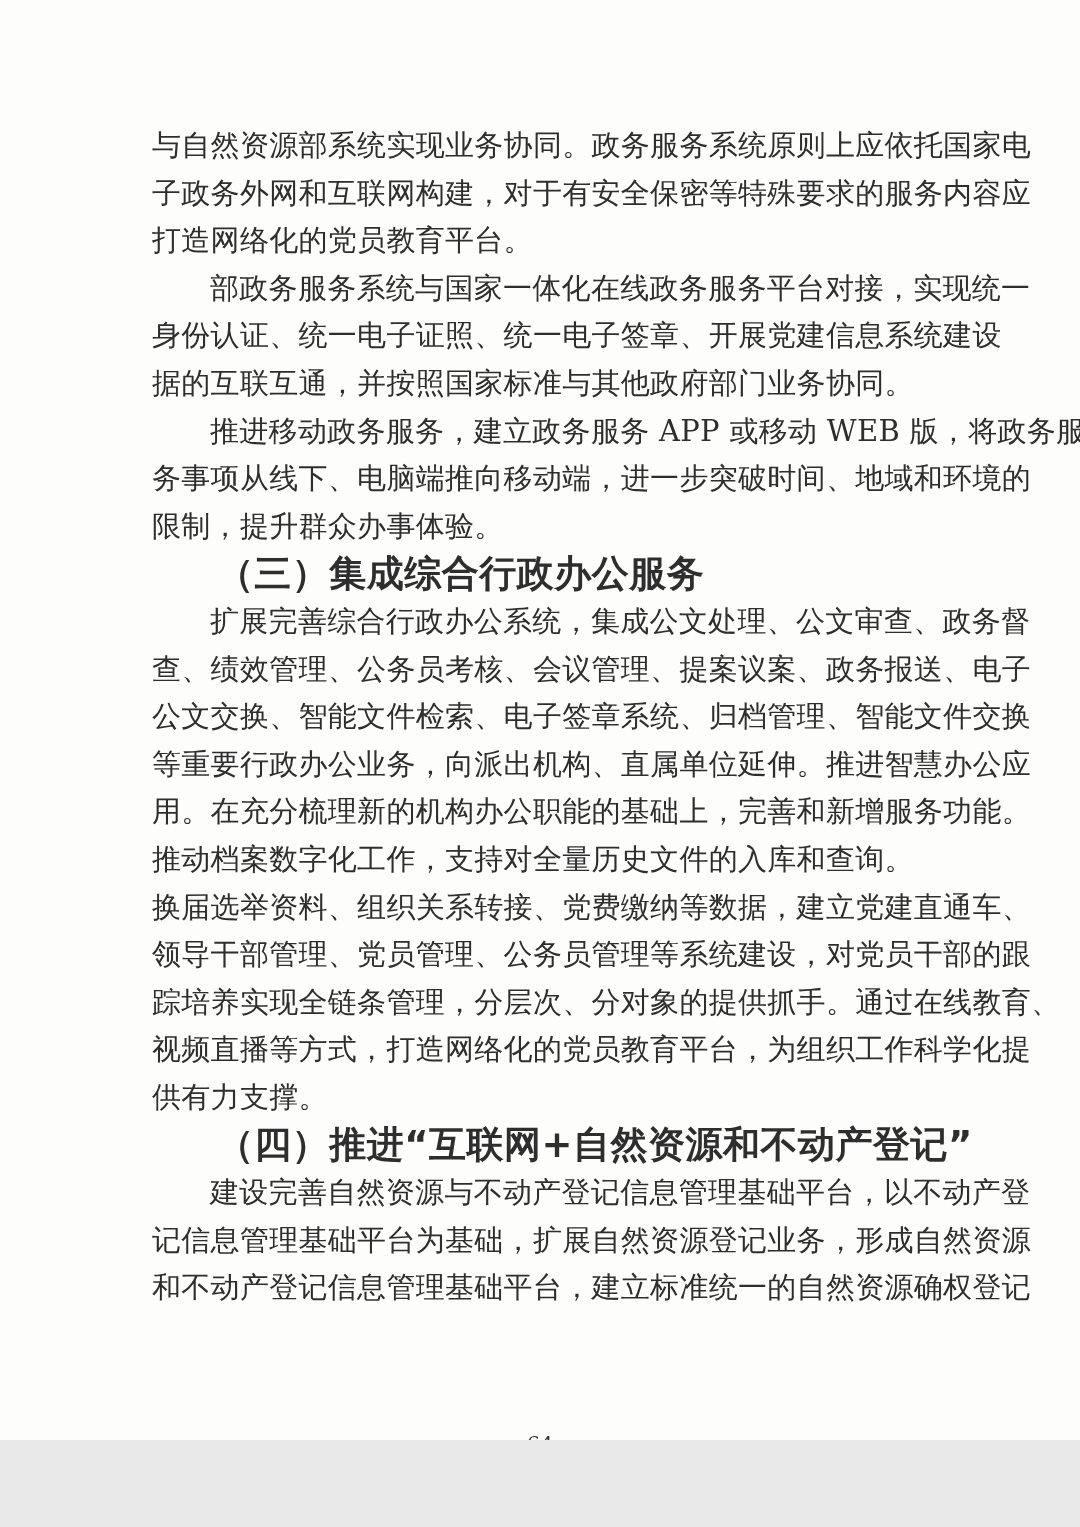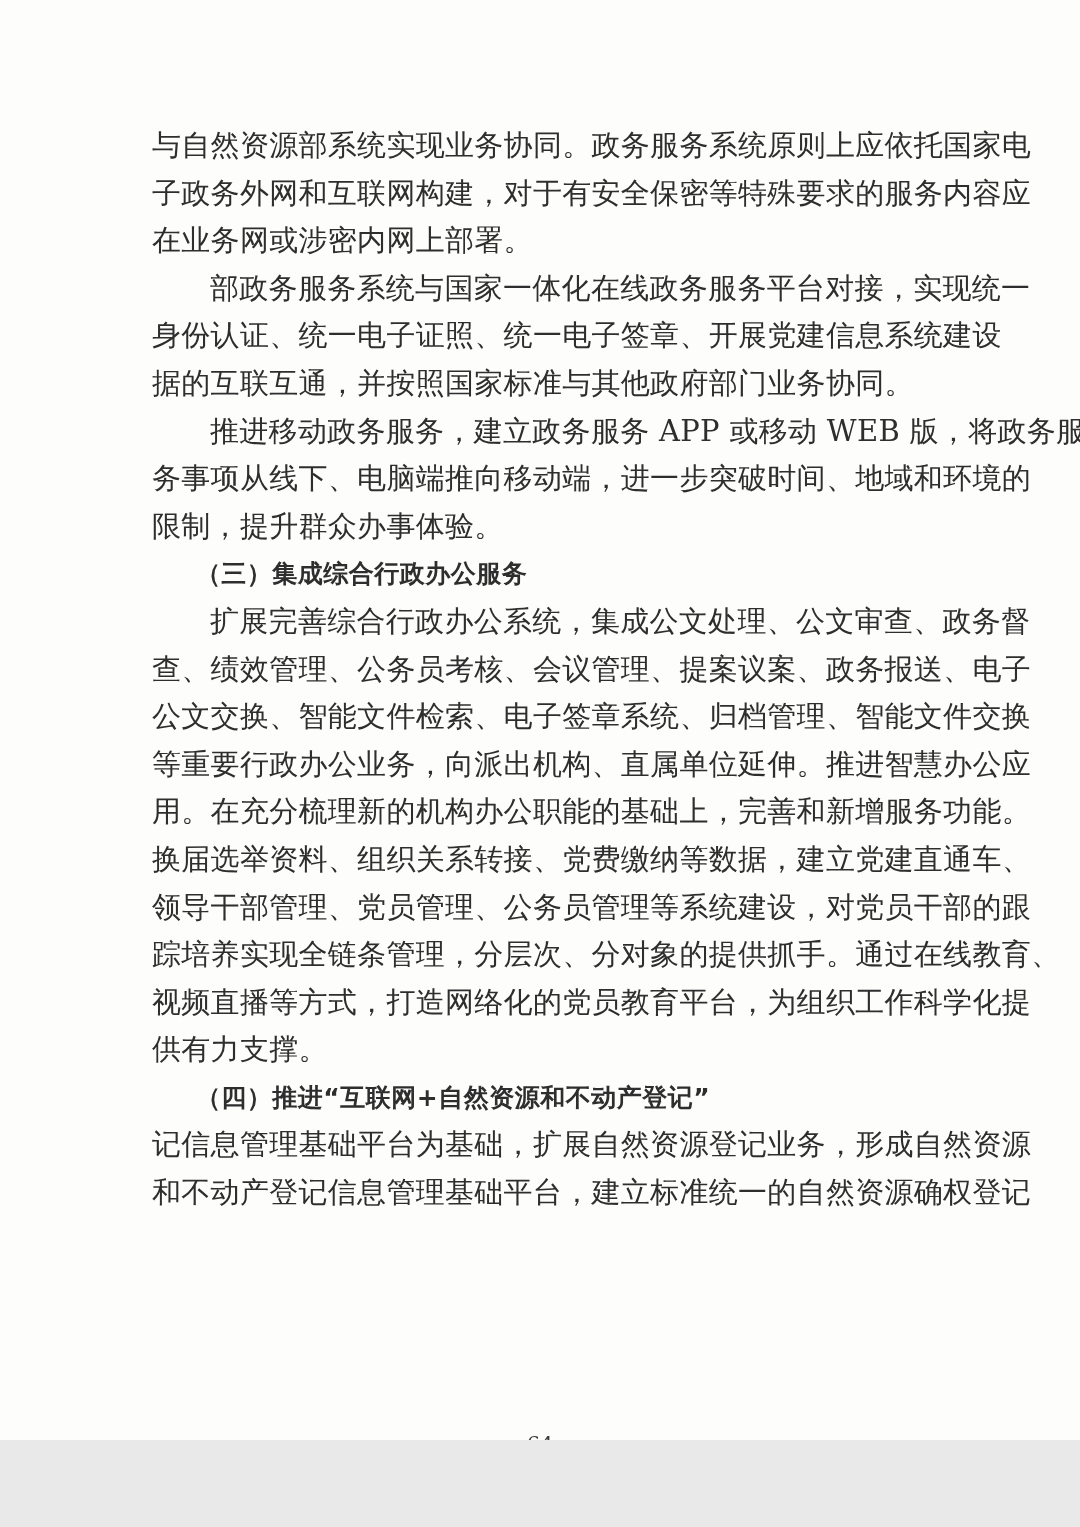--- a/index.html
+++ b/index.html
@@ -29,21 +29,21 @@
     letter-spacing: 0.3px;
     white-space: nowrap;
   }
   .line.body-indent { text-indent: 2em; }
   .line.body-end {
     text-align-last: left;
   }
   .line.heading {
     font-family: "DejaVu Sans", "Liberation Sans", sans-serif;
     font-weight: 700;
-    font-size: 25px;
+    font-size: 37px;
     text-indent: 1.75em;
     text-align-last: left;
     letter-spacing: 0.5px;
   }
   .page-number {
     position: absolute;
     left: 0;
     right: 0;
     top: 1394px;
     text-align: center;
@@ -53,36 +53,38 @@
     margin-top: 38px;
   }
 </style>
 </head>
 <body>
 
 <div class="page">
   <div class="document-body">
       <div class="line body">与自然资源部系统实现业务协同。政务服务系统原则上应依托国家电</div>
       <div class="line body">子政务外网和互联网构建，对于有安全保密等特殊要求的服务内容应</div>
-      <div class="line body-end">在业务网或涉密内网上部署。</div>
+      <div class="line body-end">打造网络化的党员教育平台。</div>
       <div class="line body body-indent">部政务服务系统与国家一体化在线政务服务平台对接，实现统一</div>
       <div class="line body">身份认证、统一电子证照、统一电子签章、开展党建信息系统建设</div>
       <div class="line body-end">据的互联互通，并按照国家标准与其他政府部门业务协同。</div>
       <div class="line body body-indent">推进移动政务服务，建立政务服务 APP 或移动 WEB 版，将政务服</div>
       <div class="line body">务事项从线下、电脑端推向移动端，进一步突破时间、地域和环境的</div>
       <div class="line body-end">限制，提升群众办事体验。</div>
       <div class="line heading">（三）集成综合行政办公服务</div>
       <div class="line body body-indent">扩展完善综合行政办公系统，集成公文处理、公文审查、政务督</div>
       <div class="line body">查、绩效管理、公务员考核、会议管理、提案议案、政务报送、电子</div>
       <div class="line body">公文交换、智能文件检索、电子签章系统、归档管理、智能文件交换</div>
       <div class="line body">等重要行政办公业务，向派出机构、直属单位延伸。推进智慧办公应</div>
       <div class="line body">用。在充分梳理新的机构办公职能的基础上，完善和新增服务功能。</div>
+      <div class="line body-end">推动档案数字化工作，支持对全量历史文件的入库和查询。</div>
       <div class="line body">换届选举资料、组织关系转接、党费缴纳等数据，建立党建直通车、</div>
       <div class="line body">领导干部管理、党员管理、公务员管理等系统建设，对党员干部的跟</div>
       <div class="line body">踪培养实现全链条管理，分层次、分对象的提供抓手。通过在线教育、</div>
       <div class="line body">视频直播等方式，打造网络化的党员教育平台，为组织工作科学化提</div>
       <div class="line body-end">供有力支撑。</div>
       <div class="line heading">（四）推进“互联网+自然资源和不动产登记”</div>
+      <div class="line body body-indent">建设完善自然资源与不动产登记信息管理基础平台，以不动产登</div>
       <div class="line body">记信息管理基础平台为基础，扩展自然资源登记业务，形成自然资源</div>
       <div class="line body">和不动产登记信息管理基础平台，建立标准统一的自然资源确权登记</div>
     </div>
   <div class="page-number">64</div>
 </div>
 
 </body></html>

